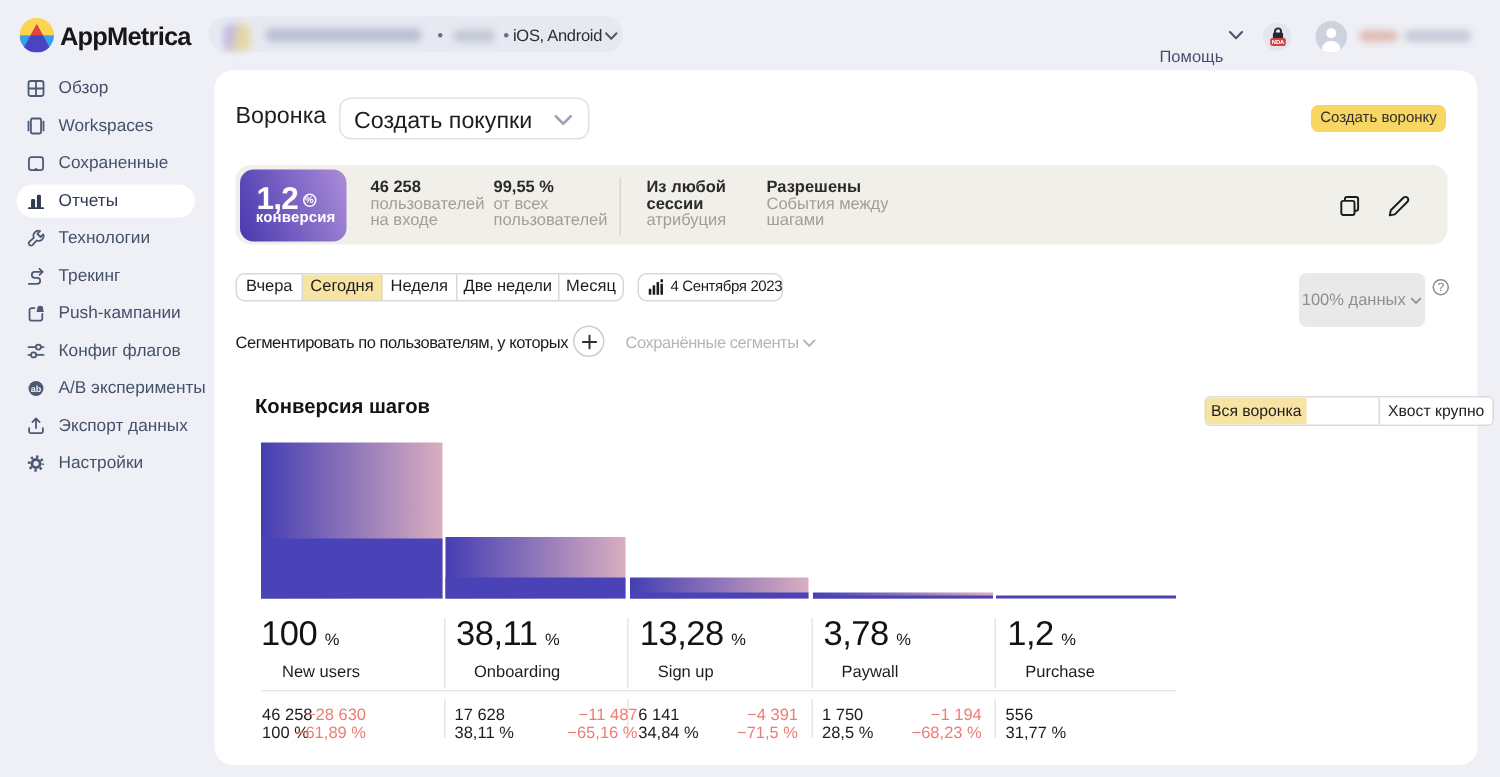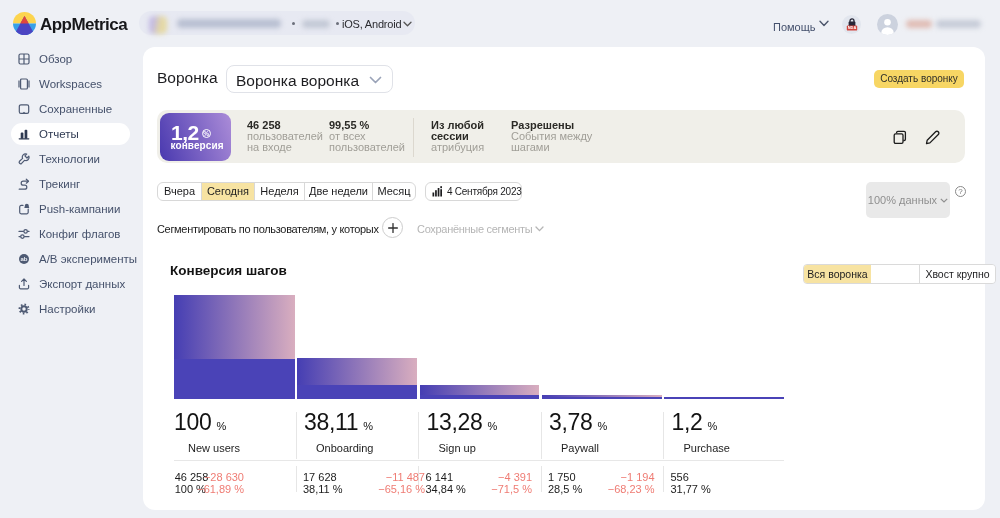--- a/index.html
+++ b/index.html
@@ -9,21 +9,21 @@
 
 
 #logo { left:13px; top:12px; width:23px; height:23px; }
 #logotext { left:40px; top:14.5px; font-size:17px; font-weight:bold; color:#17171a; letter-spacing:-0.55px; }
 #apppill { left:139px; top:11px; width:276px; height:24px; background:#e7e9f2; border-radius:12px; }
 #appicon { left:149px; top:16px; width:18px; height:18px; border-radius:5px; background:linear-gradient(100deg,#c3bae4 25%,#e5d9a4 62%); filter:blur(2.5px); }
 #appname { left:177px; top:19px; width:104px; height:9px; background:#b9c0d2; border-radius:4px; filter:blur(2.5px); }
 #appnum { left:302px; top:19.5px; width:28px; height:8px; background:#c2c8d5; border-radius:4px; filter:blur(2.5px); }
 .pdot { position:absolute; width:3px; height:3px; border-radius:50%; background:#6b6f7a; }
 #ios { left:342px; top:17.5px; font-size:11px; letter-spacing:-0.2px; color:#2b2b30; }
-#help { left:773px; top:21px; font-size:11px; color:#44506c; }
+#help { left:773px; top:32px; font-size:11px; color:#44506c; }
 #ndacirc { left:842px; top:15px; width:19px; height:19px; border-radius:50%; background:#e2e6ee; }
 #avatar { left:877px; top:14px; width:21px; height:21px; border-radius:50%; background:#ccd2de; overflow:hidden; }
 #uname1 { left:906px; top:20px; width:26px; height:8px; background:#e0bcb4; border-radius:4px; filter:blur(2.5px); }
 #uname2 { left:936px; top:20px; width:45px; height:8px; background:#c6cbd7; border-radius:4px; filter:blur(2.5px); }
 
 
 .sbitem { position:absolute; left:18px; display:flex; align-items:center; height:16px; font-size:11.5px; color:#45516b; white-space:nowrap; }
 .sbitem svg { margin-right:9px; flex:none; }
 #sbactive { left:11px; top:123px; width:119px; height:22px; background:#fff; border-radius:11px; }
 
@@ -179,21 +179,21 @@
       </svg>Экспорт данных</div>
 <div class="sbitem" style="top:301.20px;"><svg width="12" height="12" viewBox="0 0 12 12">
         <circle cx="6" cy="6" r="2.7" fill="none" stroke="#4e5a73" stroke-width="1.9"></circle>
         <circle cx="6" cy="6" r="4.5" fill="none" stroke="#4e5a73" stroke-width="1.9" stroke-dasharray="1.6 2.05" stroke-dashoffset="0.8"></circle>
       </svg>Настройки</div>
 </div>
 
 <div id="card" class="abs"></div>
 <div id="h1" class="abs">Воронка</div>
 <div id="sel" class="abs"></div>
-<div id="seltext" class="abs">Воронка воронка</div>
+<div id="seltext" class="abs">Создать покупки</div>
 <svg class="abs" style="left:369px; top:76px;" width="13" height="8" viewBox="0 0 13 8">
     <path d="M1.5,1.5 L6.5,6.5 L11.5,1.5" fill="none" stroke="#9aa3b8" stroke-width="1.7" stroke-linecap="round" stroke-linejoin="round"></path>
   </svg>
 <div id="btncreate" class="abs">Создать воронку</div>
 
 <div id="panel" class="abs"></div>
 <div id="badge" class="abs">
   <div id="bval">1,2</div>
   <div id="bcirc">%</div>
   <div id="blabel">конверсия</div>

